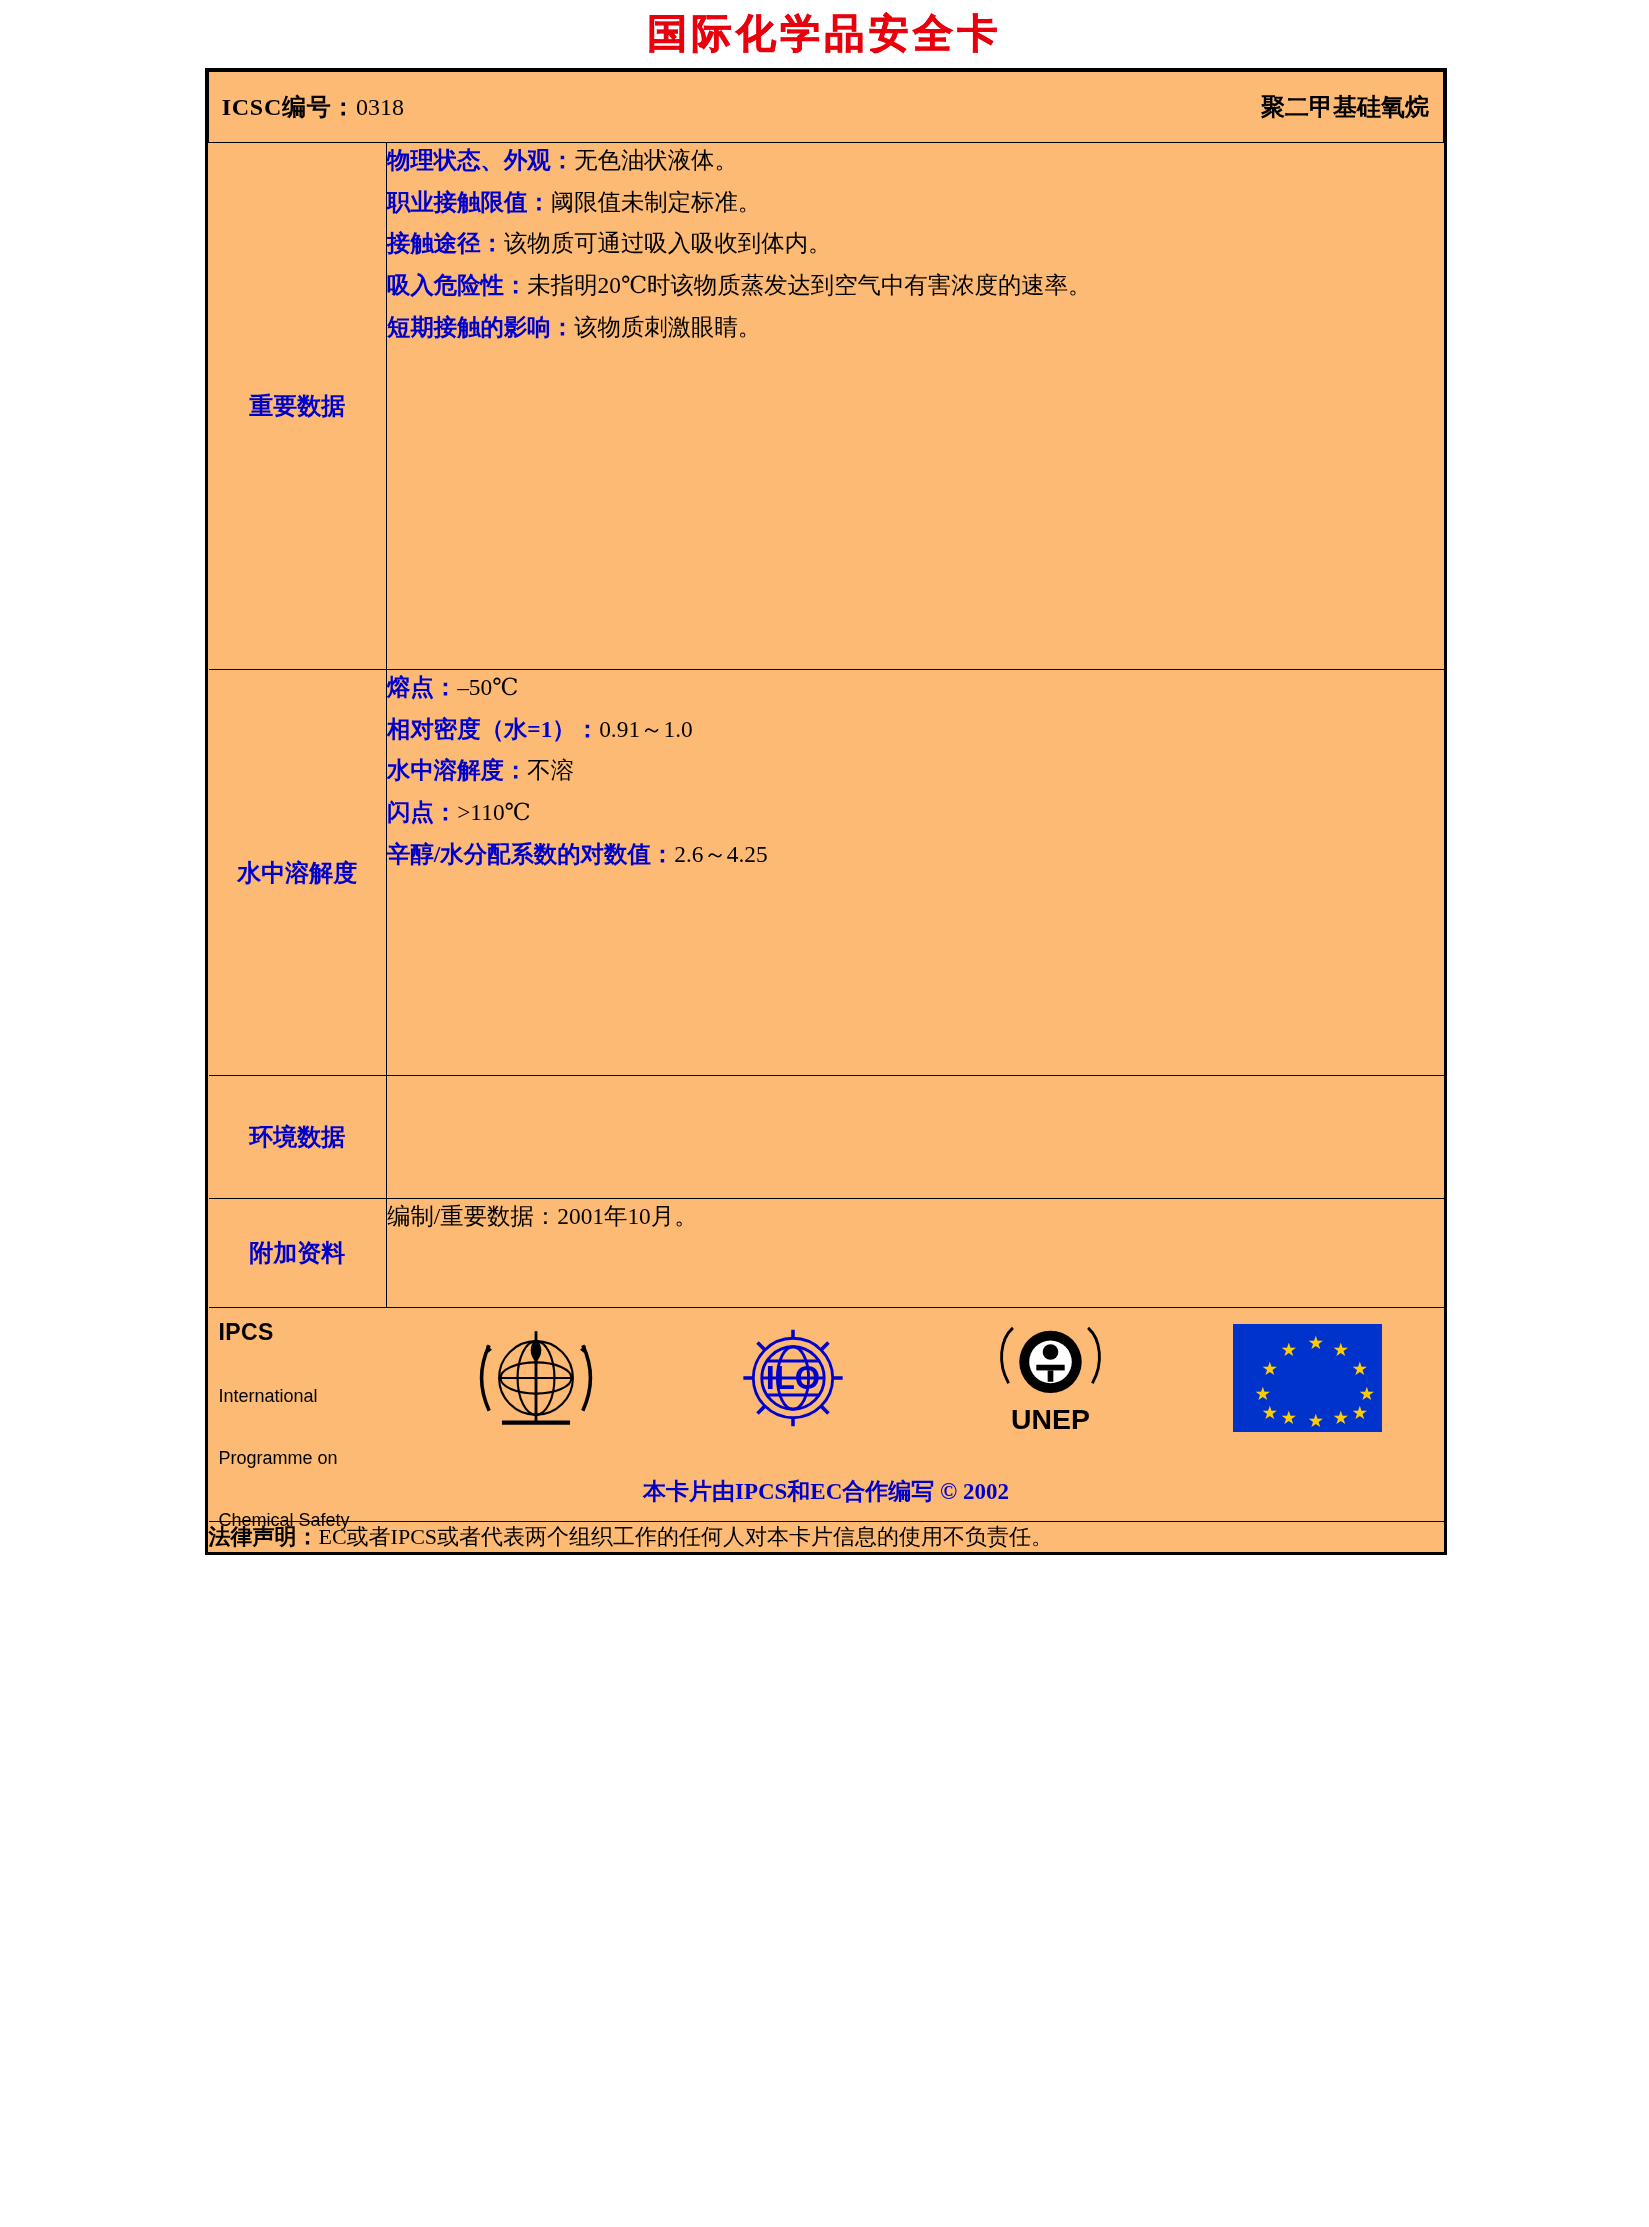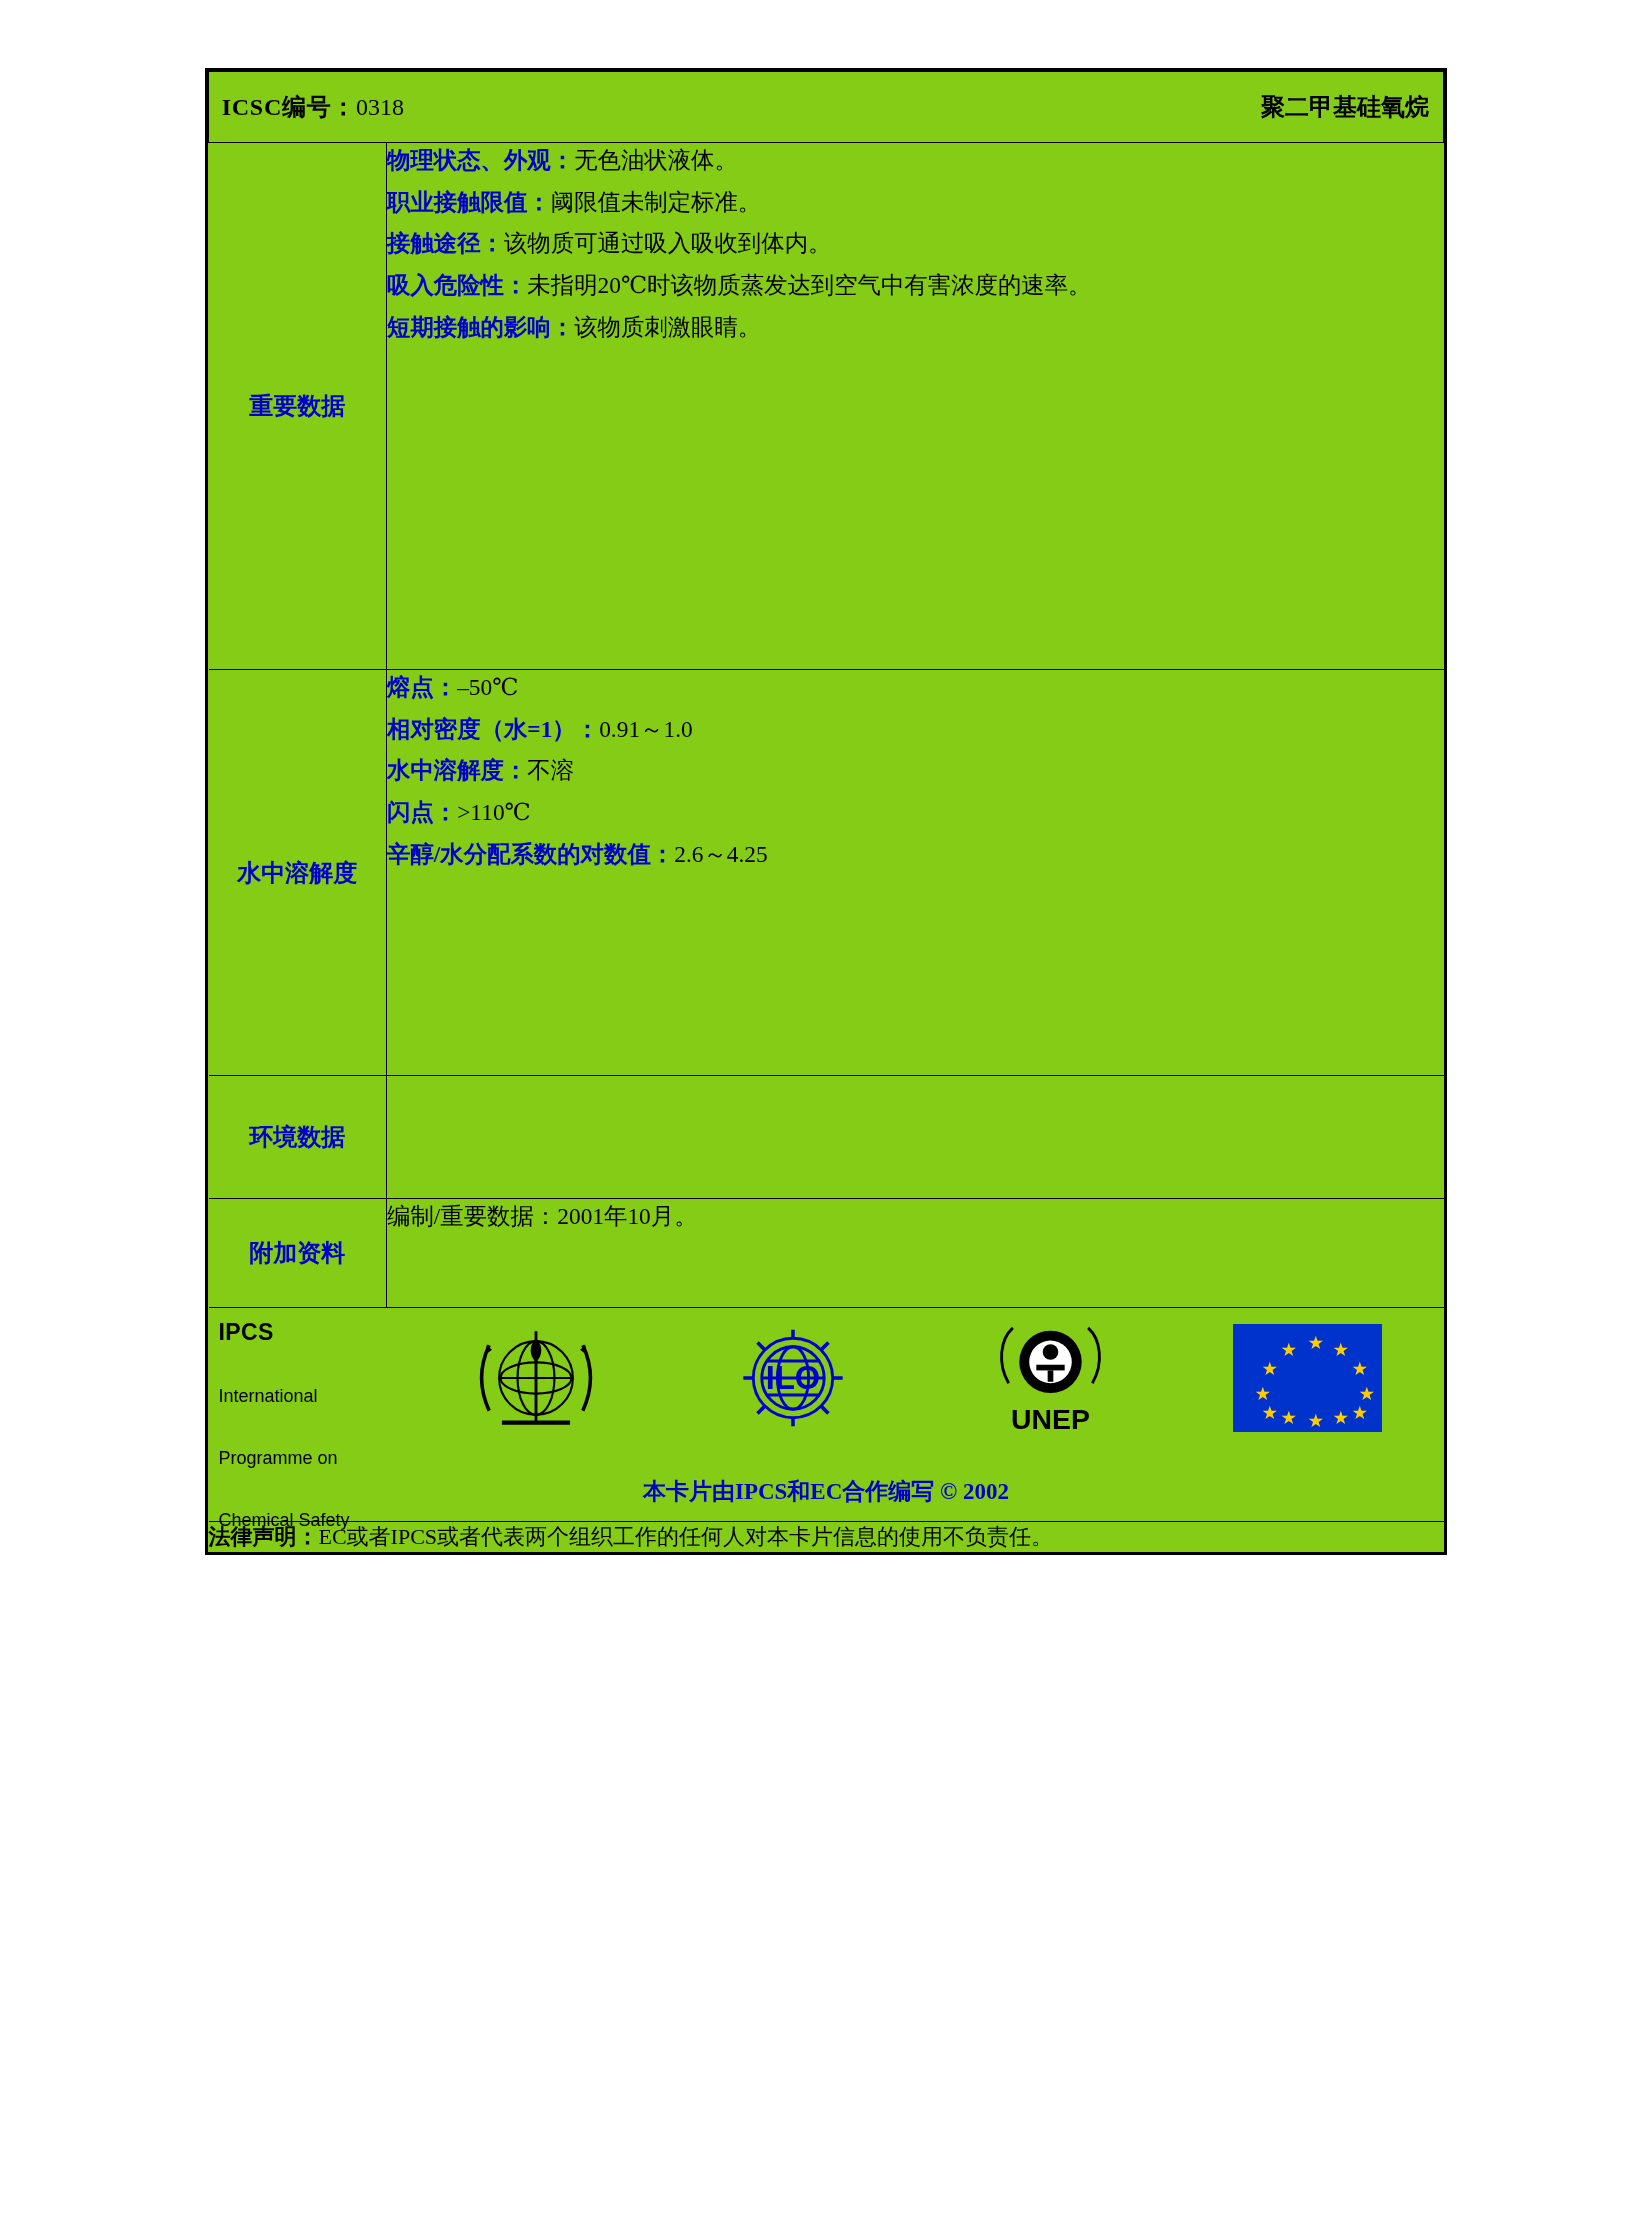--- a/index.html
+++ b/index.html
@@ -31,21 +31,21 @@
     padding-bottom: 7px;
     -webkit-text-stroke: 0.7px #e8000d;
   }
   .card {
     position: absolute;
     left: 205px;
     top: 68px;
     width: 1242px;
     border: 3.6px solid #000000;
     box-sizing: border-box;
-    background: #84cc16;
+    background: #fdba74;
   }
   table.main {
     border-collapse: collapse;
     width: 100%;
     table-layout: fixed;
   }
   table.main td {
     border: 1.4px solid #000000;
     vertical-align: top;
     padding: 0;
@@ -189,20 +189,21 @@
   }
   .legal-label {
     font-weight: bold;
   }
 </style>
 </head>
 <body>
 
 <div class="page">
 
+  <div class="doc-title">国际化学品安全卡</div>
 
   <div class="card">
     <table class="main">
       <colgroup>
         <col style="width:178px">
         <col>
       </colgroup>
 
       <tbody>
           <tr class="hdr-row">

